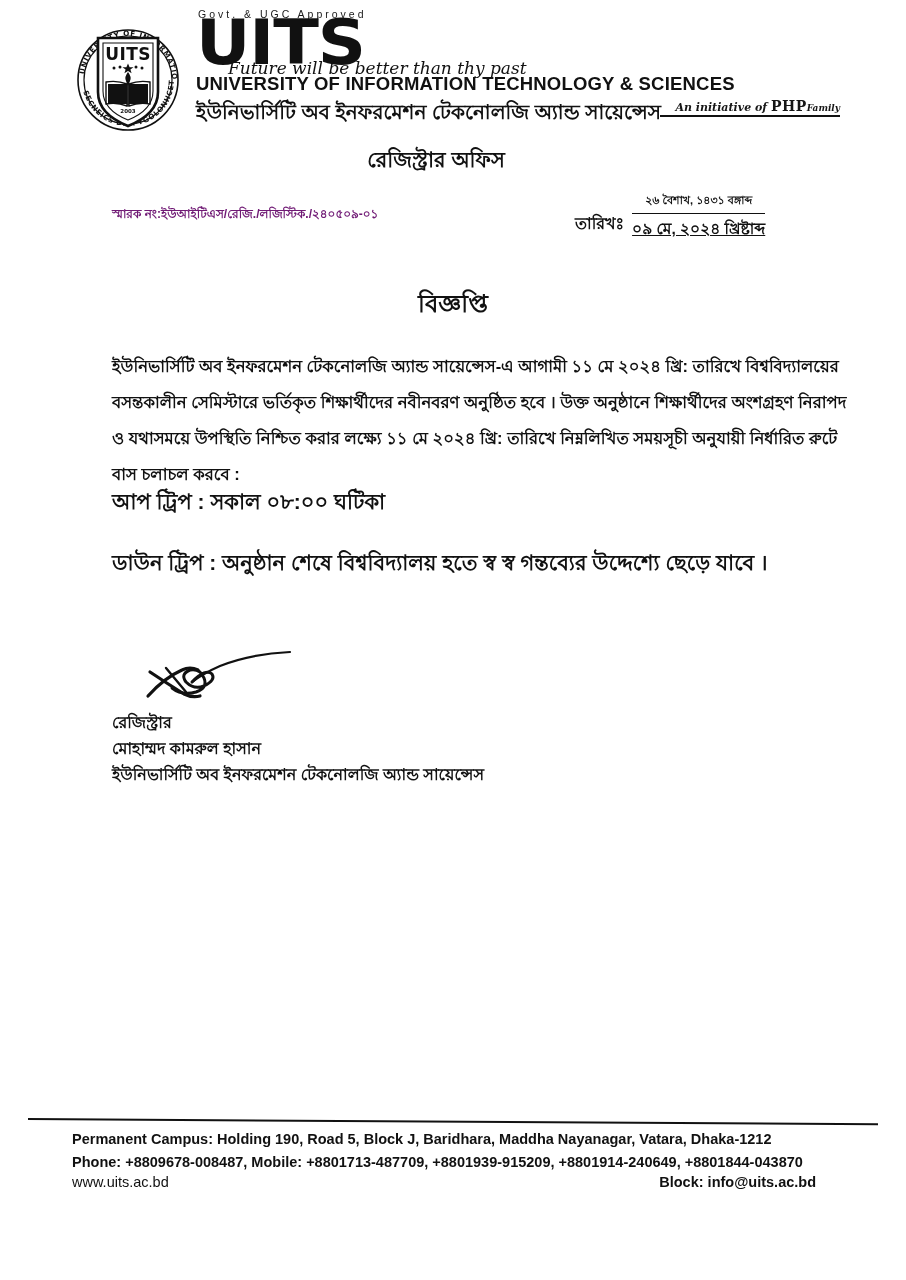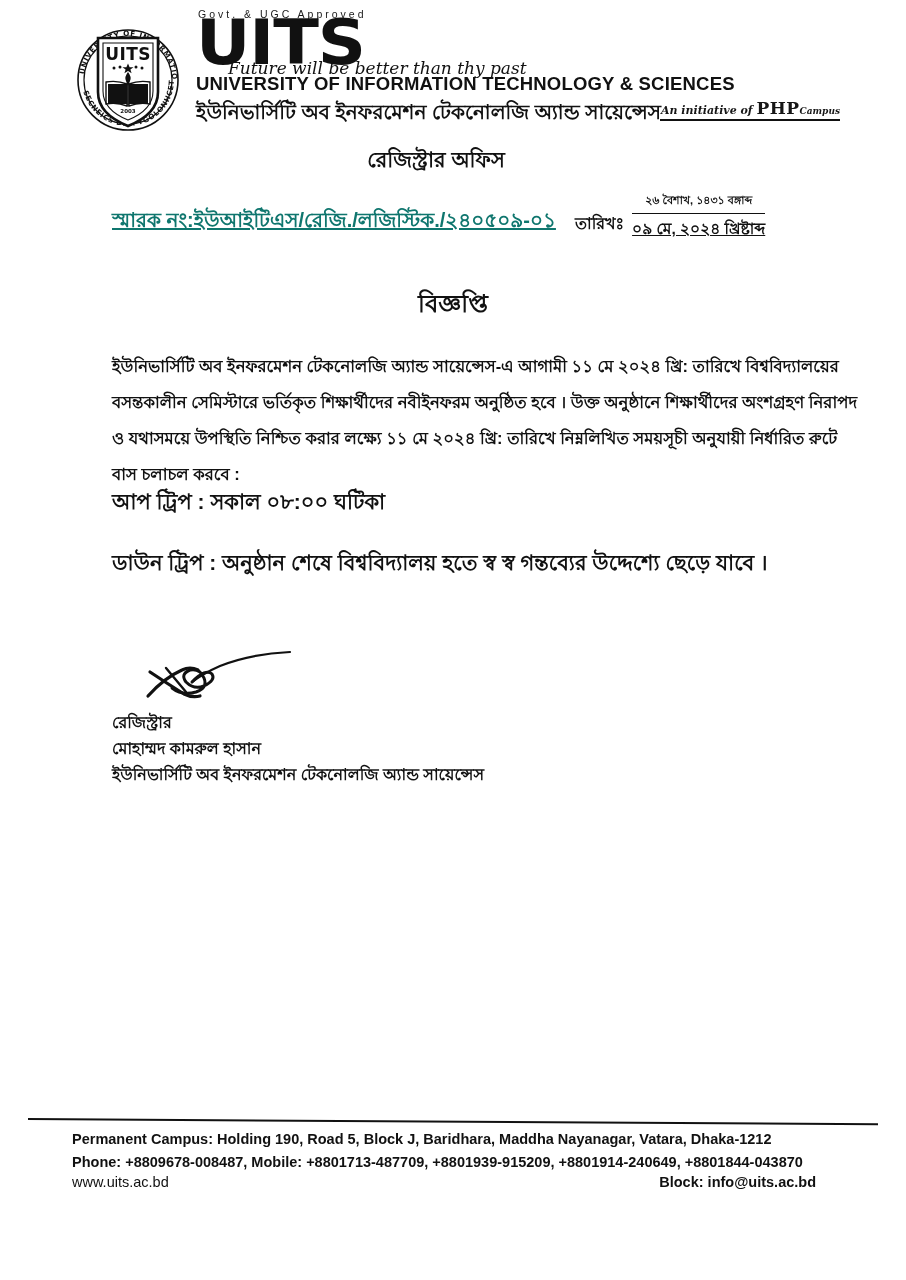--- a/index.html
+++ b/index.html
@@ -94,21 +94,21 @@
   }
   .php-initiative .php-text {
     font-family: "DejaVu Serif", serif;
     font-size: 11px;
     font-style: italic;
     font-weight: bold;
     white-space: nowrap;
     color: #161616;
   }
   .php-initiative .php-big {
-    font-size: 17px;
+    font-size: 14px;
     font-style: normal;
     letter-spacing: 0.5px;
   }
   .php-initiative .php-small {
     font-size: 9px;
   }
   .php-rule {
     border-bottom: 2.5px solid #111111;
     margin-top: 1px;
     width: 180px;
@@ -124,25 +124,24 @@
     font-size: 21px;
     font-weight: bold;
     color: #111111;
   }
 
   
   .memo-no {
     position: absolute;
     left: 112px;
     top: 205px;
-    font-size: 20px;
-    font-weight: bold;
-    color: #0f766e;
-    white-space: nowrap;
-    text-decoration: underline;
+    font-size: 12px;
+    font-weight: bold;
+    color: #701a75;
+    white-space: nowrap;
   }
   .date-block {
     position: absolute;
     left: 575px;
     top: 192px;
     display: flex;
     align-items: center;
   }
   .date-label {
     font-size: 16px;
@@ -320,21 +319,21 @@
       <div class="govt-approved">Govt. &amp; UGC Approved</div>
       <div class="uits-wordmark">UITS</div>
       <div class="uni-name-en">UNIVERSITY OF INFORMATION TECHNOLOGY &amp; SCIENCES</div>
       <div class="uni-name-bn">ইউনিভার্সিটি অব ইনফরমেশন টেকনোলজি অ্যান্ড সায়েন্সেস</div>
     </div>
 
     <div class="tagline">Future will be better than thy past</div>
 
     <div class="php-initiative">
       <div class="php-text">
-        <span>An initiative of </span><span class="php-big">PHP</span><span class="php-small">Campus</span>
+        <span>An initiative of </span><span class="php-big">PHP</span><span class="php-small">Family</span>
       </div>
       <div class="php-rule"></div>
     </div>
   </div>
 
   <div class="office-title">রেজিস্ট্রার অফিস</div>
 
   <div class="memo-no">স্মারক নং:ইউআইটিএস/রেজি./লজিস্টিক./২৪০৫০৯-০১</div>
 
   <div class="date-block">
@@ -342,21 +341,21 @@
     <div class="date-stack">
       <div class="date-bn">২৬ বৈশাখ, ১৪৩১ বঙ্গাব্দ</div>
       <div class="date-en">০৯ মে, ২০২৪ খ্রিষ্টাব্দ</div>
     </div>
   </div>
 
   <div class="notice-title">বিজ্ঞপ্তি</div>
 
   <div class="body-wrap">
     <div class="body-line">ইউনিভার্সিটি অব ইনফরমেশন টেকনোলজি অ্যান্ড সায়েন্সেস-এ আগামী ১১ মে ২০২৪ খ্রি: তারিখে বিশ্ববিদ্যালয়ের</div>
-    <div class="body-line">বসন্তকালীন সেমিস্টারে ভর্তিকৃত শিক্ষার্থীদের নবীইনফরম অনুষ্ঠিত হবে । উক্ত অনুষ্ঠানে শিক্ষার্থীদের অংশগ্রহণ নিরাপদ</div>
+    <div class="body-line">বসন্তকালীন সেমিস্টারে ভর্তিকৃত শিক্ষার্থীদের নবীনবরণ অনুষ্ঠিত হবে । উক্ত অনুষ্ঠানে শিক্ষার্থীদের অংশগ্রহণ নিরাপদ</div>
     <div class="body-line">ও যথাসময়ে উপস্থিতি নিশ্চিত করার লক্ষ্যে ১১ মে ২০২৪ খ্রি: তারিখে নিম্নলিখিত সময়সূচী অনুযায়ী নির্ধারিত রুটে</div>
     <div class="body-line">বাস চলাচল করবে :</div>
   </div>
 
   <div class="schedule">
     <div class="schedule-line">আপ ট্রিপ : সকাল ০৮:০০ ঘটিকা</div>
     <div class="schedule-line">ডাউন ট্রিপ : অনুষ্ঠান শেষে বিশ্ববিদ্যালয় হতে স্ব স্ব গন্তব্যের উদ্দেশ্যে ছেড়ে যাবে ।</div>
   </div>
 
   <div class="signature-block">

